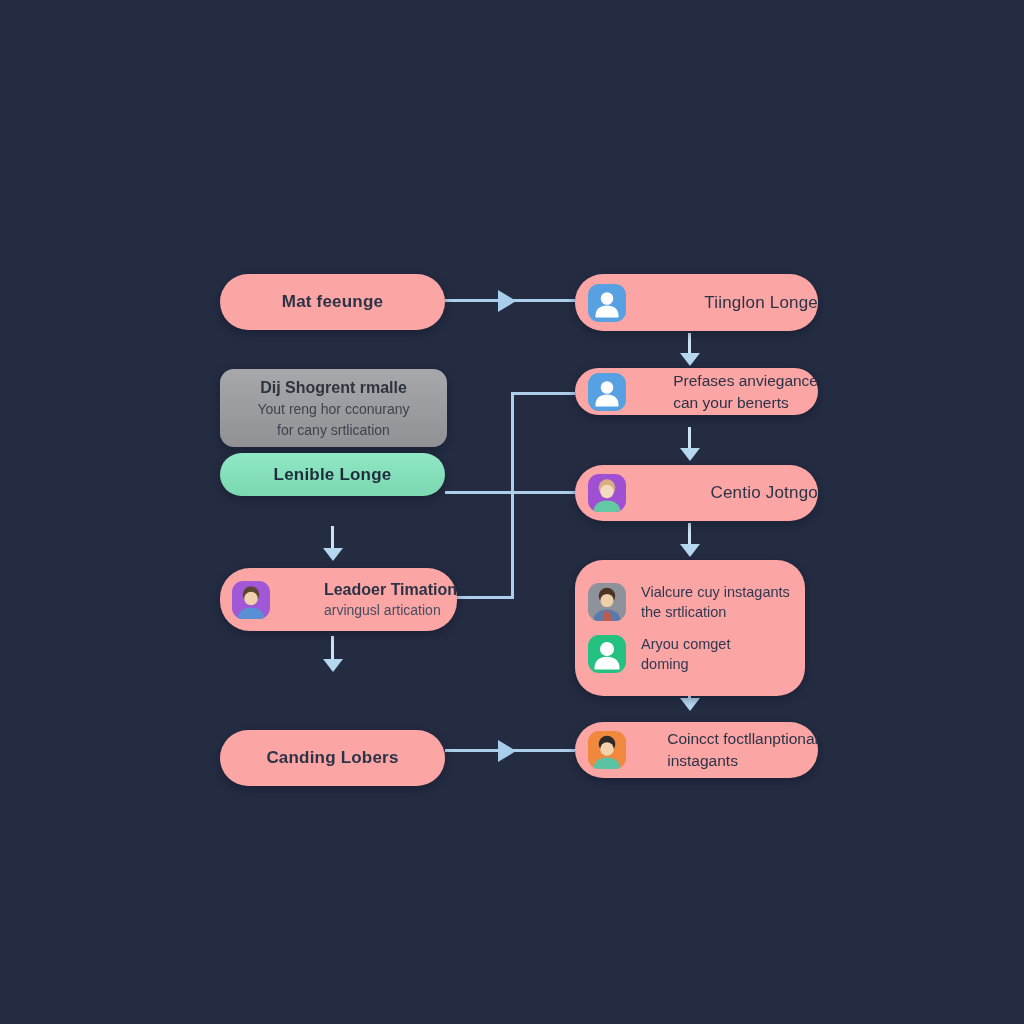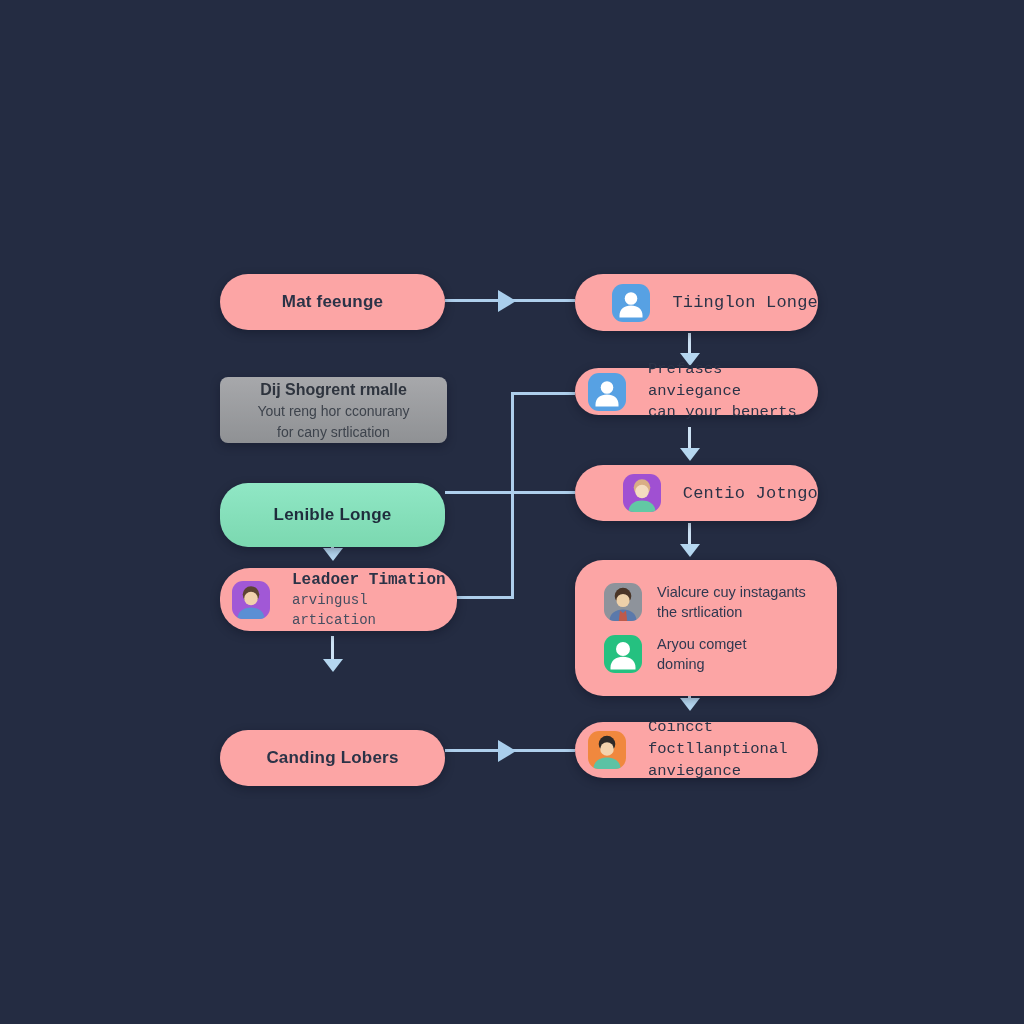--- a/index.html
+++ b/index.html
@@ -10,31 +10,31 @@
   }
   .node {
     position:absolute; background:#fca5a5; border-radius:28px;
     box-shadow:0 3px 10px rgba(8,12,25,.35);
     display:flex; align-items:center;
     color:#2b3347;
   }
   .node.center { justify-content:center; text-align:center; }
   .node.gray  { background:linear-gradient(180deg,#a7a8ab,#8f9194); color:#2e343e; }
   .node.green { background:linear-gradient(180deg,#90e7c5,#7bd8b0); color:#1f2c3c; }
-  .node.with-icon { padding-left:13px; gap:22px; justify-content:flex-end;font-family:Liberation Mono, monospace; }
+  .node.with-icon { padding-left:13px; gap:22px; justify-content:space-between; }
   .pill-title { font-size:17px; font-weight:600; letter-spacing:.2px; }
   .multi { display:flex; flex-direction:column; line-height:1.45; }
   .multi .t  { font-size:16px; font-weight:700; }
   .multi .s  { font-size:14px; font-weight:400; color:#3d434c; }
   .pair { display:flex; flex-direction:column; line-height:1.4; }
   .pair .l1 { font-size:16px; font-weight:600; }
   .pair .l2 { font-size:14px; font-weight:400; color:#454e61; }
   .pair.even .l1, .pair.even .l2 { font-size:15.5px; font-weight:500; color:#2b3347; }
   .icon { width:38px; height:38px; flex:0 0 38px; display:block; }
-  .stack { flex-direction:column; align-items:stretch; justify-content:center; gap:11px; padding:12px 16px; }
+  .stack { flex-direction:column; align-items:stretch; justify-content:center; gap:11px; padding:12px 0; }
   .stack .row { display:flex; align-items:center; gap:15px; padding-left:13px; }
   .stack .row .pair .l1, .stack .row .pair .l2 { font-size:14.5px; font-weight:500; color:#2f3850; }
 
   .hline { position:absolute; height:3px; background:#aecfec; }
   .vline { position:absolute; width:3px;  background:#aecfec; }
   .vstem { position:absolute; width:3px;  background:#cde2f4; }
   .head-right {
     position:absolute; width:0; height:0;
     border-top:11px solid transparent; border-bottom:11px solid transparent;
     border-left:18px solid #a9ceec;
@@ -77,29 +77,29 @@
   <div class="vstem" style="left:688px;top:523px;height:21px"></div>
   <div class="head-down" style="left:680px;top:544px"></div>
 
   <div class="vstem" style="left:688px;top:674px;height:24px"></div>
   <div class="head-down" style="left:680px;top:698px"></div>
 
   <div class="node center" style="left:220px;top:274px;width:225px;height:56px">
     <div class="pill-title">Mat feeunge</div>
   </div>
 
-  <div class="node gray center" style="left:220px;top:377px;width:227px;height:66px;border-radius:8px">
+  <div class="node gray center" style="left:220px;top:369px;width:227px;height:78px;border-radius:14px">
     <div class="multi">
       <span class="t">Dij Shogrent rmalle</span>
       <span class="s">Yout reng hor cconurany</span>
       <span class="s">for cany srtlication</span>
     </div>
   </div>
 
-  <div class="node green center" style="left:220px;top:483px;width:225px;height:64px">
+  <div class="node green center" style="left:220px;top:453px;width:225px;height:43px">
     <div class="pill-title">Lenible Longe</div>
   </div>
 
   <div class="node with-icon" style="left:220px;top:568px;width:225px;height:63px;border-radius:30px;padding-left:12px">
     <svg class="icon" viewBox="0 0 38 38">
       <defs>
           <clipPath id="cpA">
             <rect width="38" height="38" rx="11"></rect>
           </clipPath>
         </defs>
@@ -222,17 +222,17 @@
         </defs>
       <g clip-path="url(#cpG)">
         <rect width="38" height="38" fill="#f0883e"></rect>
         <circle cx="19" cy="13" r="8.3" fill="#2e2a28"></circle>
         <circle cx="19" cy="18" r="6.8" fill="#f3d3ae"></circle>
         <path d="M5.5 38 c0-7.5 6-11.5 13.5-11.5 s13.5 4 13.5 11.5 z" fill="#5cc2a4"></path>
       </g>
     </svg>
     <div class="pair even">
       <span class="l1">Coincct foctllanptional</span>
-      <span class="l2">anviegance</span>
+      <span class="l2">instagants</span>
     </div>
   </div>
 
 </div>
 
 </body></html>

